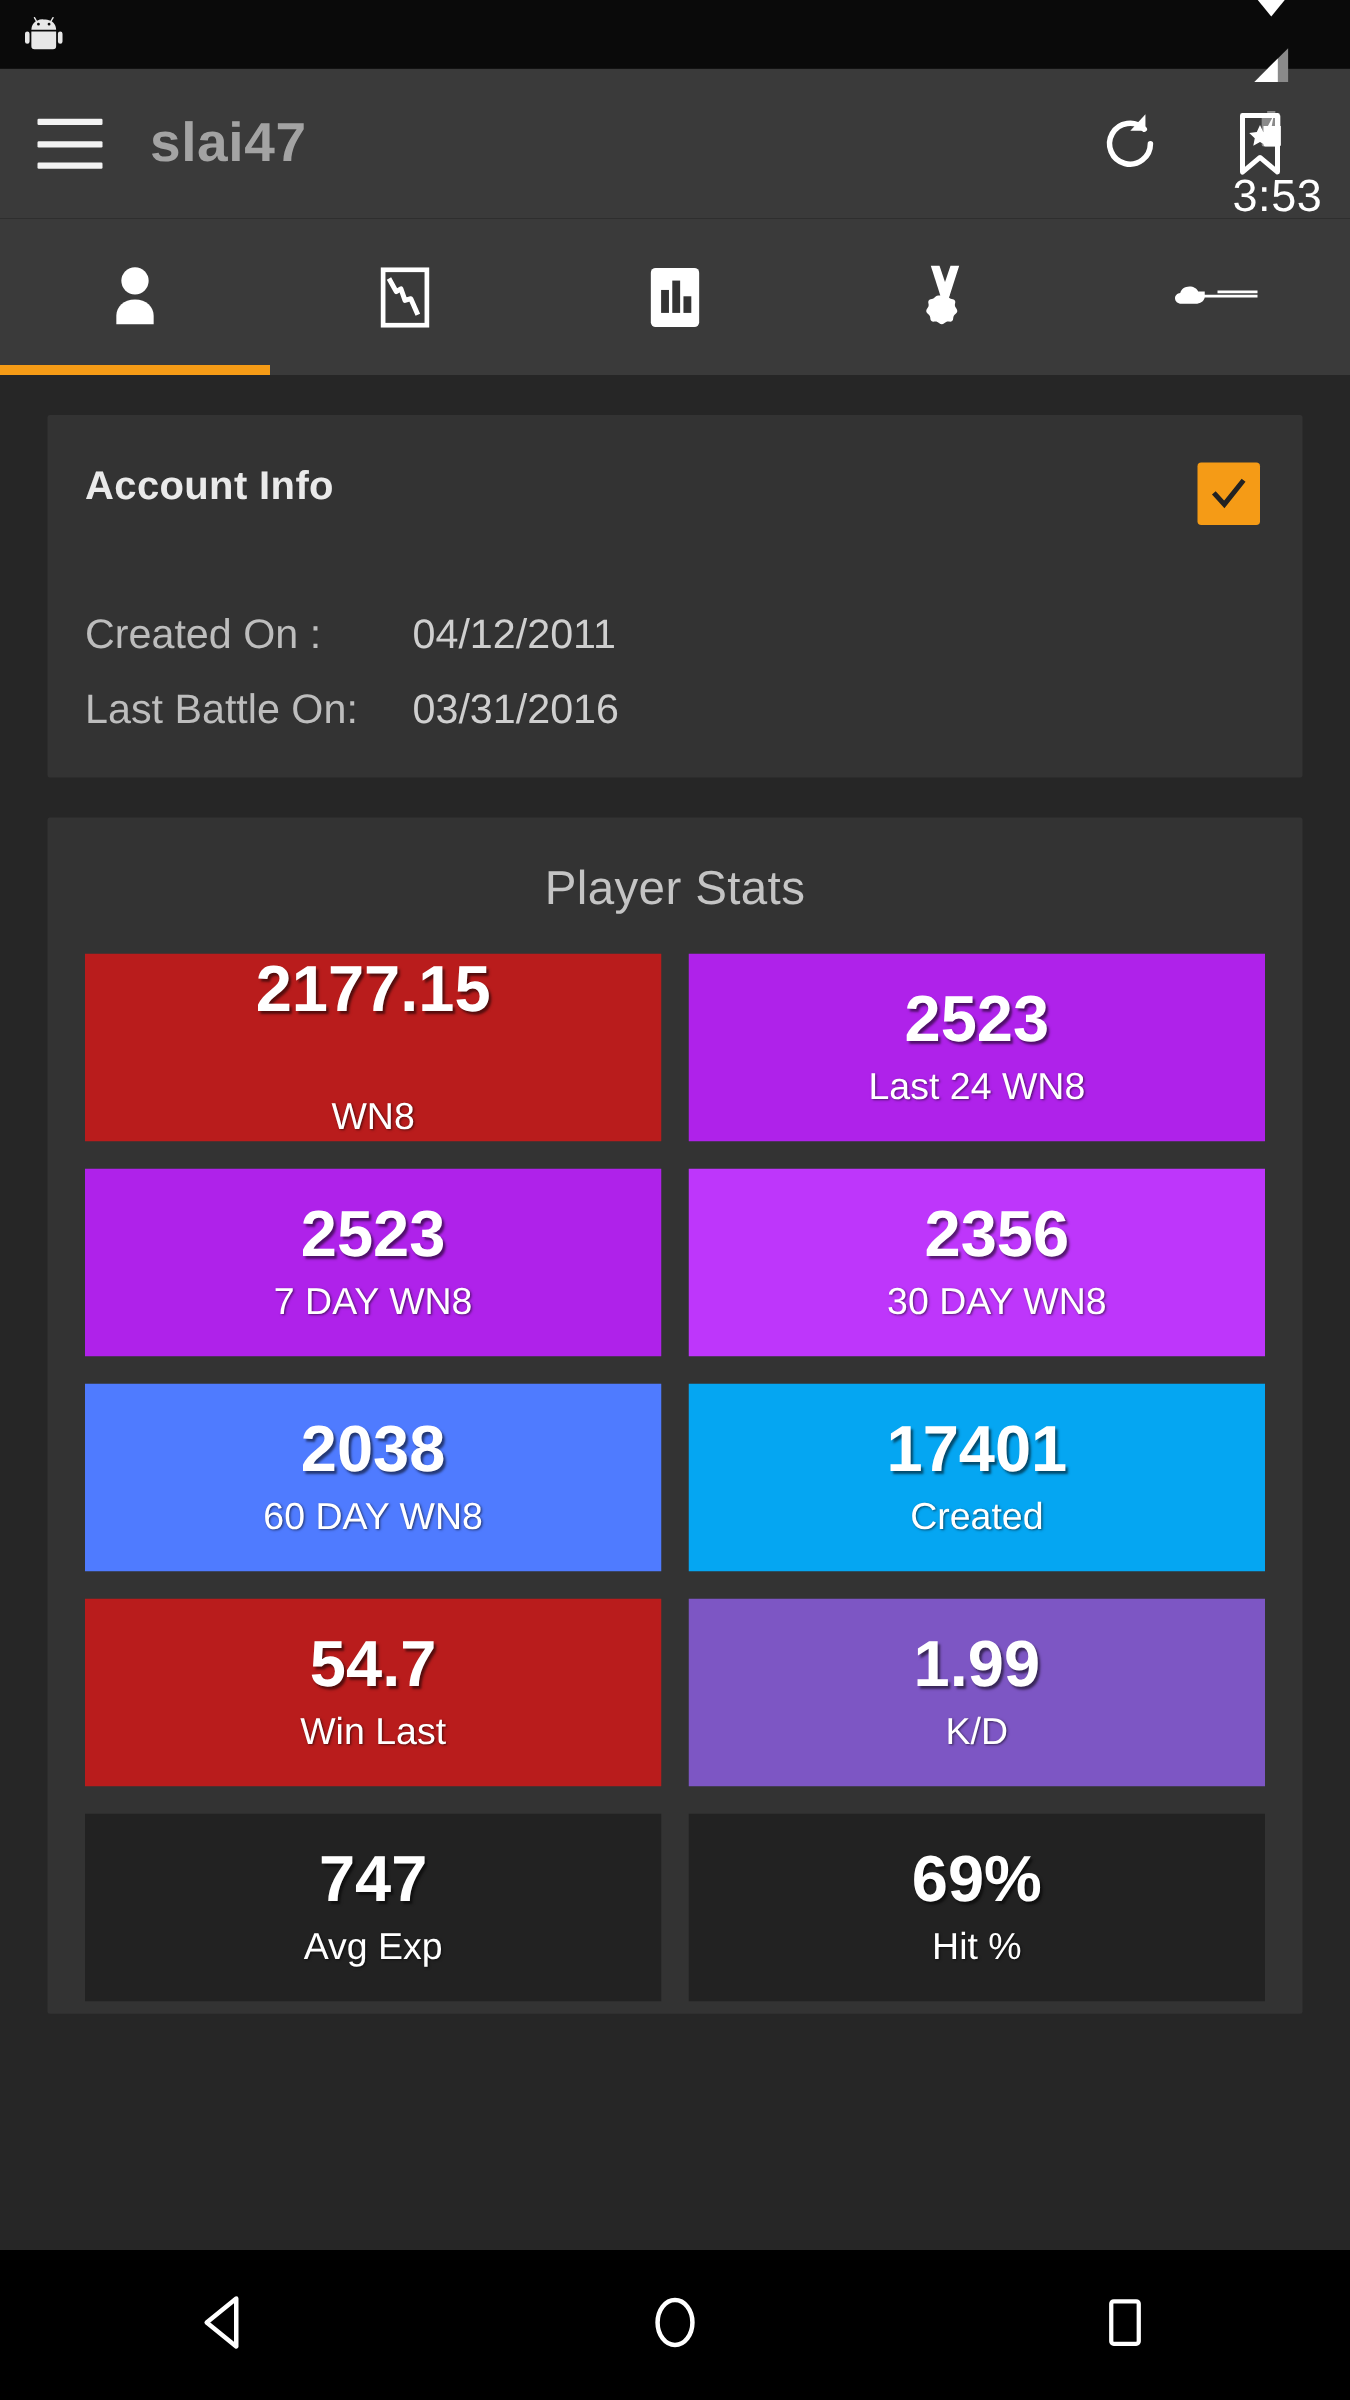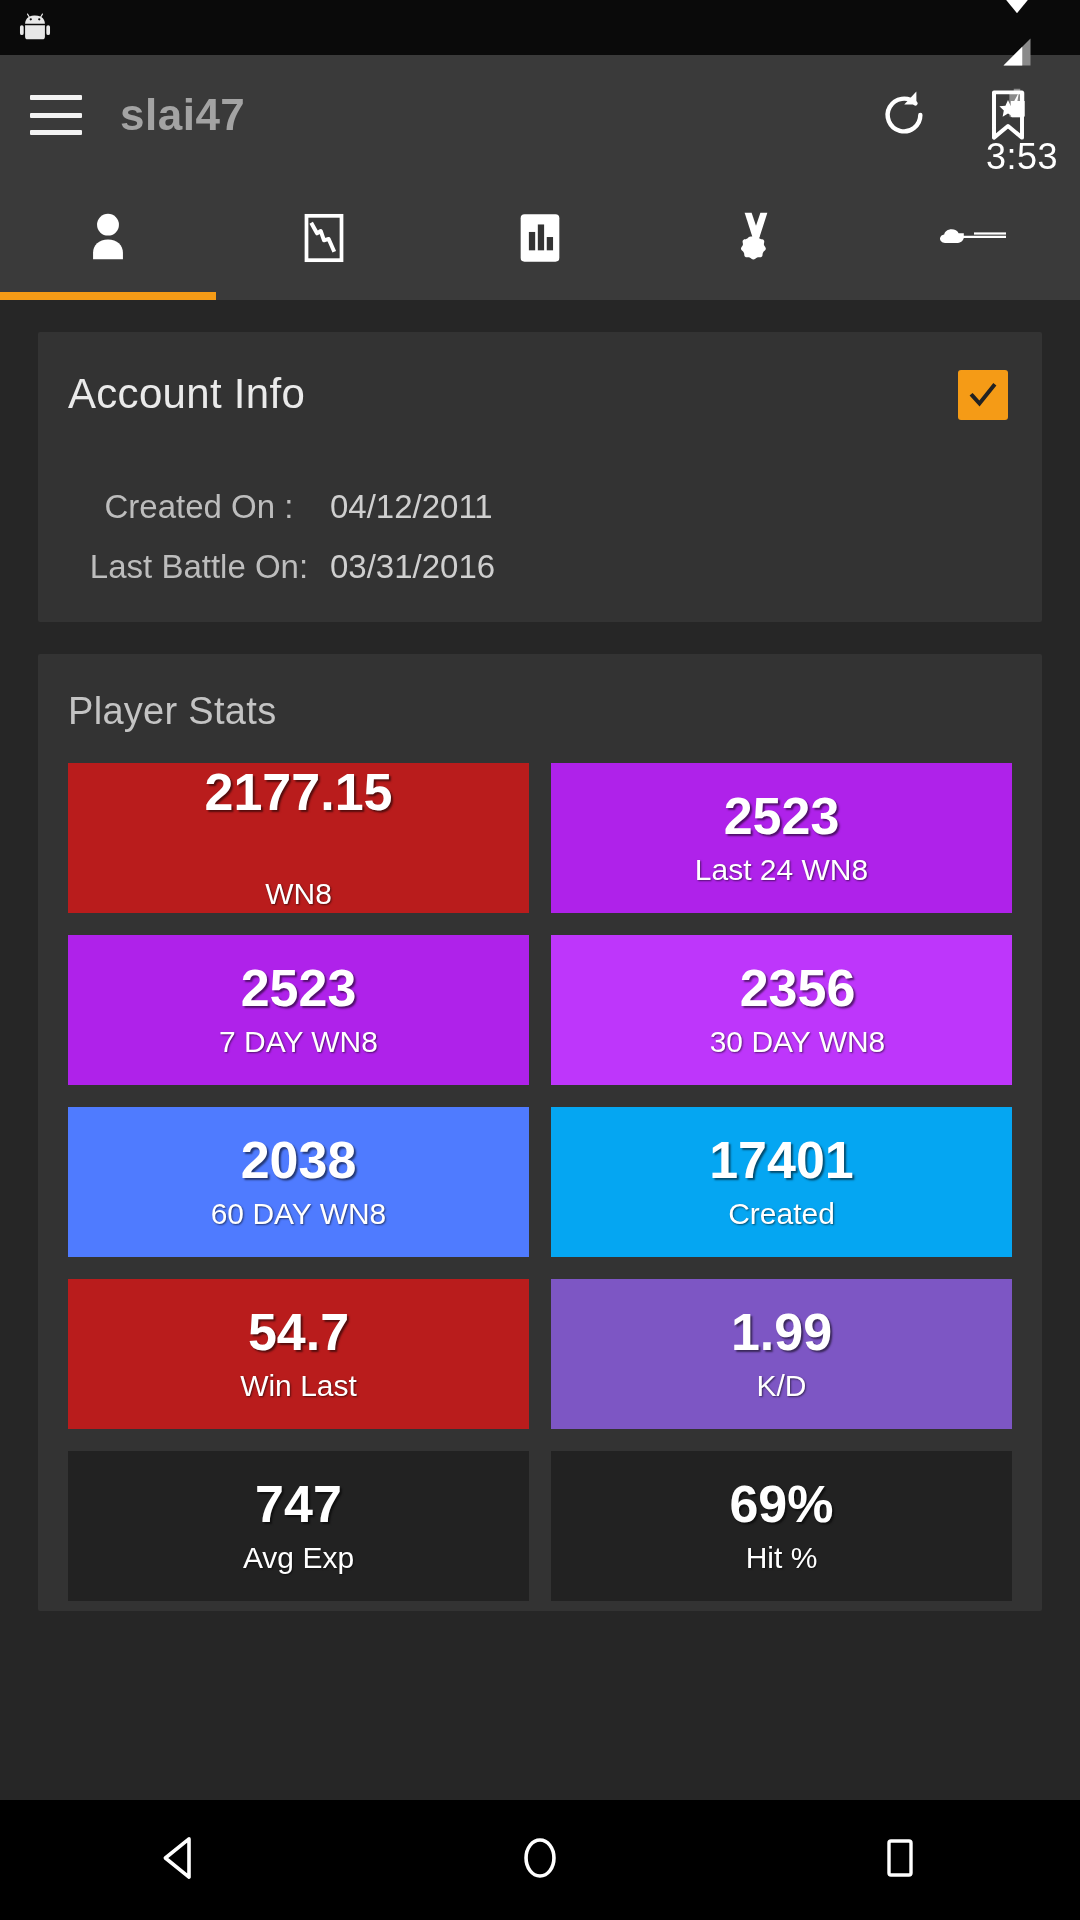--- a/index.html
+++ b/index.html
@@ -76,42 +76,42 @@
     padding:0;
     border-radius:2px;
   }
 
   
   .acct-card{ padding:34px 30px 36px 30px; }
   .acct-head{
     display:flex; align-items:flex-start; justify-content:space-between;
   }
   .acct-title{
-    font-size:42px; color:#eaeaea; font-weight:400; letter-spacing:.3px;
+    font-size:32px; color:#eaeaea; font-weight:700; letter-spacing:.3px;
     padding-top:4px;
     text-align:right;
   }
   .checkbox{
     width:50px; height:50px;
     background:#F59B16;
     display:flex; align-items:center; justify-content:center;
     border-radius:3px; cursor:pointer;
     margin-top:4px; margin-right:4px;
   }
   .acct-rows{ margin-top:68px; }
   .acct-row{
     display:flex; align-items:baseline;
     font-size:33px; color:#bdbdbd; margin-bottom:22px;
   }
   .acct-row:last-child{ margin-bottom:0; }
-  .acct-label{ width:262px; flex:none;text-align:center; }
+  .acct-label{ width:262px; flex:none; }
   .acct-value{ color:#cfcfcf; }
 
   
-  .stats-card{ padding:36px 30px 0 30px; }
+  .stats-card{ padding:36px 30px 0 30px;text-align:center; }
   .stats-title{
     font-size:38px; color:#c4c4c4; font-weight:400; letter-spacing:.3px;
     margin-bottom:30px;
   }
   .tile-grid{
     display:grid;
     grid-template-columns:1fr 1fr;
     column-gap:22px;
     row-gap:22px;
     padding-bottom:10px;

